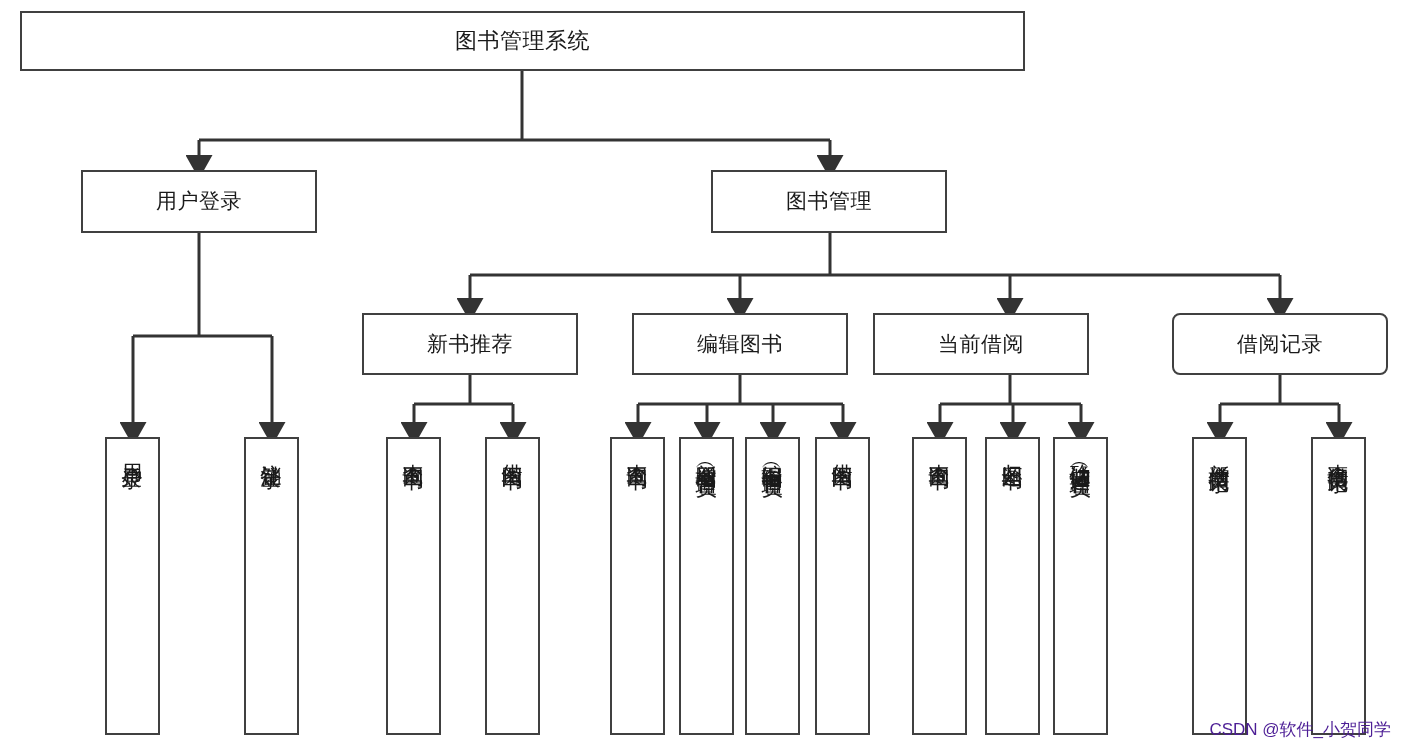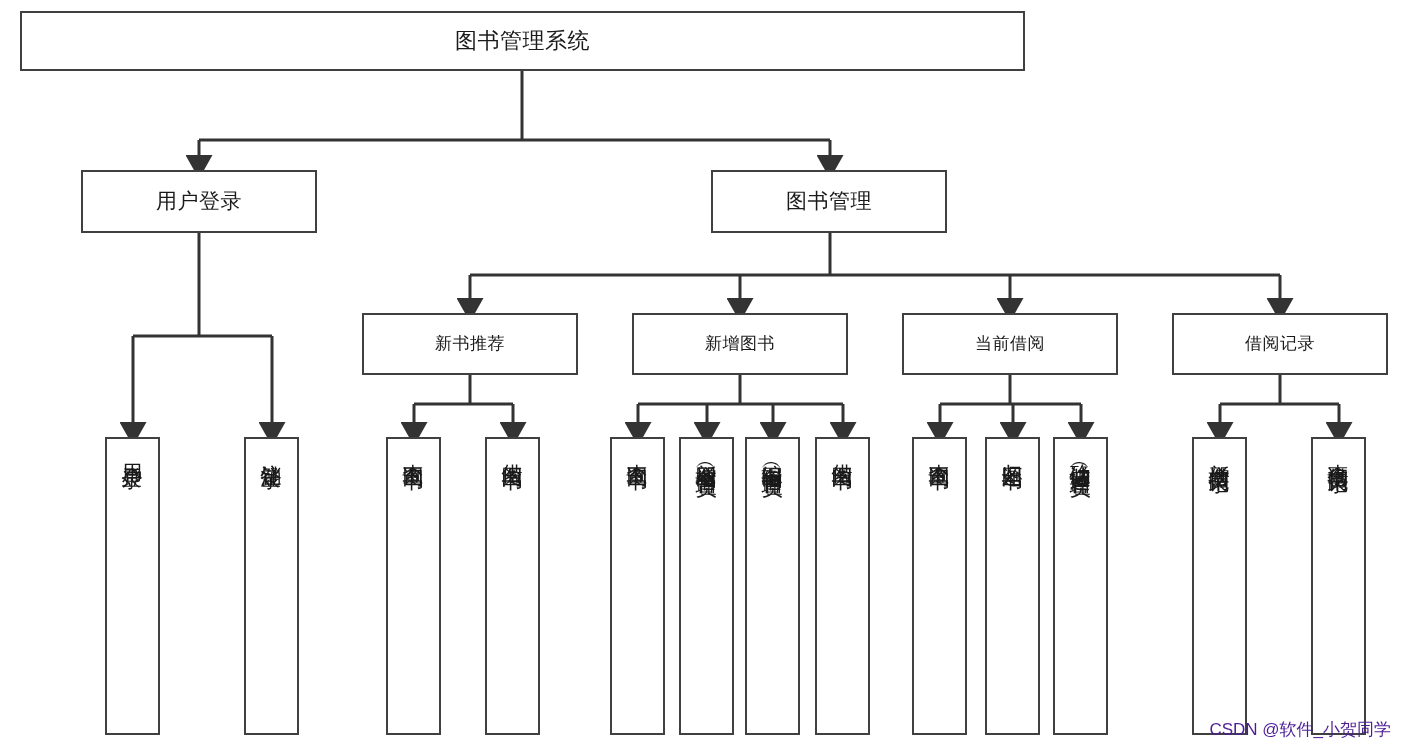--- a/index.html
+++ b/index.html
@@ -36,21 +36,21 @@
     color: #1a1a1a;
   }
   .node-label {
     display: block;
     line-height: 1.18;
     letter-spacing: 0.5px;
     white-space: nowrap;
   }
   .node-root .node-label { font-size: 22px; }
   .node-l1 .node-label { font-size: 21px; }
-  .node-l2 .node-label { font-size: 17px; }
+  .node-l2 .node-label { font-size: 21px; }
   .node-leaf {
     align-items: flex-start;
     padding-top: 8px;
   }
   .node-leaf .node-label {
     writing-mode: vertical-rl;
     text-orientation: upright;
     font-size: 21px;
     letter-spacing: 2px;
     line-height: 1;
@@ -142,28 +142,28 @@
 
   <div class="node-box node-l1" style="left:711px; top:170px; width:236px; height:63px;">
     <span class="node-label">图书管理</span>
   </div>
 
   <div class="node-box node-l2" style="left:362px; top:313px; width:216px; height:62px;">
     <span class="node-label">新书推荐</span>
   </div>
 
   <div class="node-box node-l2" style="left:632px; top:313px; width:216px; height:62px;">
-    <span class="node-label">新增图书</span>
-  </div>
-
-  <div class="node-box node-l2" style="left:902px; top:313px; width:216px; height:62px;">
+    <span class="node-label">编辑图书</span>
+  </div>
+
+  <div class="node-box node-l2" style="left:873px; top:313px; width:216px; height:62px;">
     <span class="node-label">当前借阅</span>
   </div>
 
-  <div class="node-box node-l2" style="left:1172px; top:313px; width:216px; height:62px;">
+  <div class="node-box node-l2" style="left:1172px; top:313px; width:216px; height:62px;border-radius:8px;">
     <span class="node-label">借阅记录</span>
   </div>
 
   <div class="node-box node-leaf" style="left:105px; top:437px; width:55px; height:298px;">
     <span class="node-label">用户登录</span>
   </div>
 
   <div class="node-box node-leaf" style="left:244px; top:437px; width:55px; height:298px;">
     <span class="node-label">注销登录</span>
   </div>

